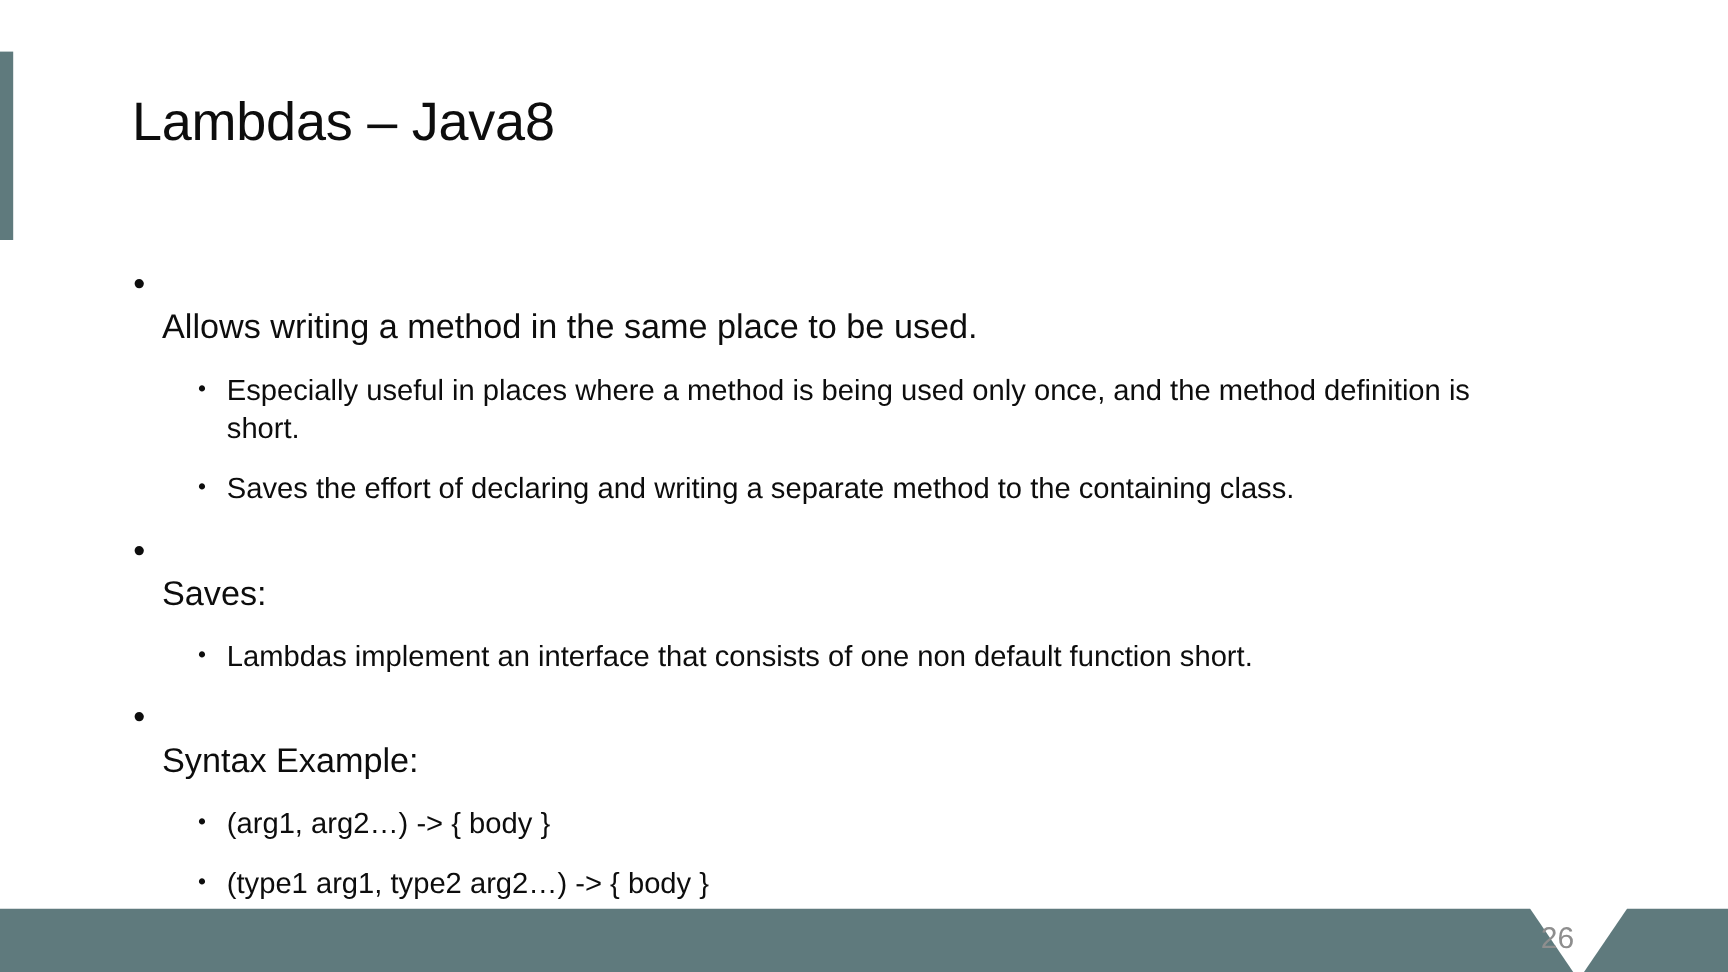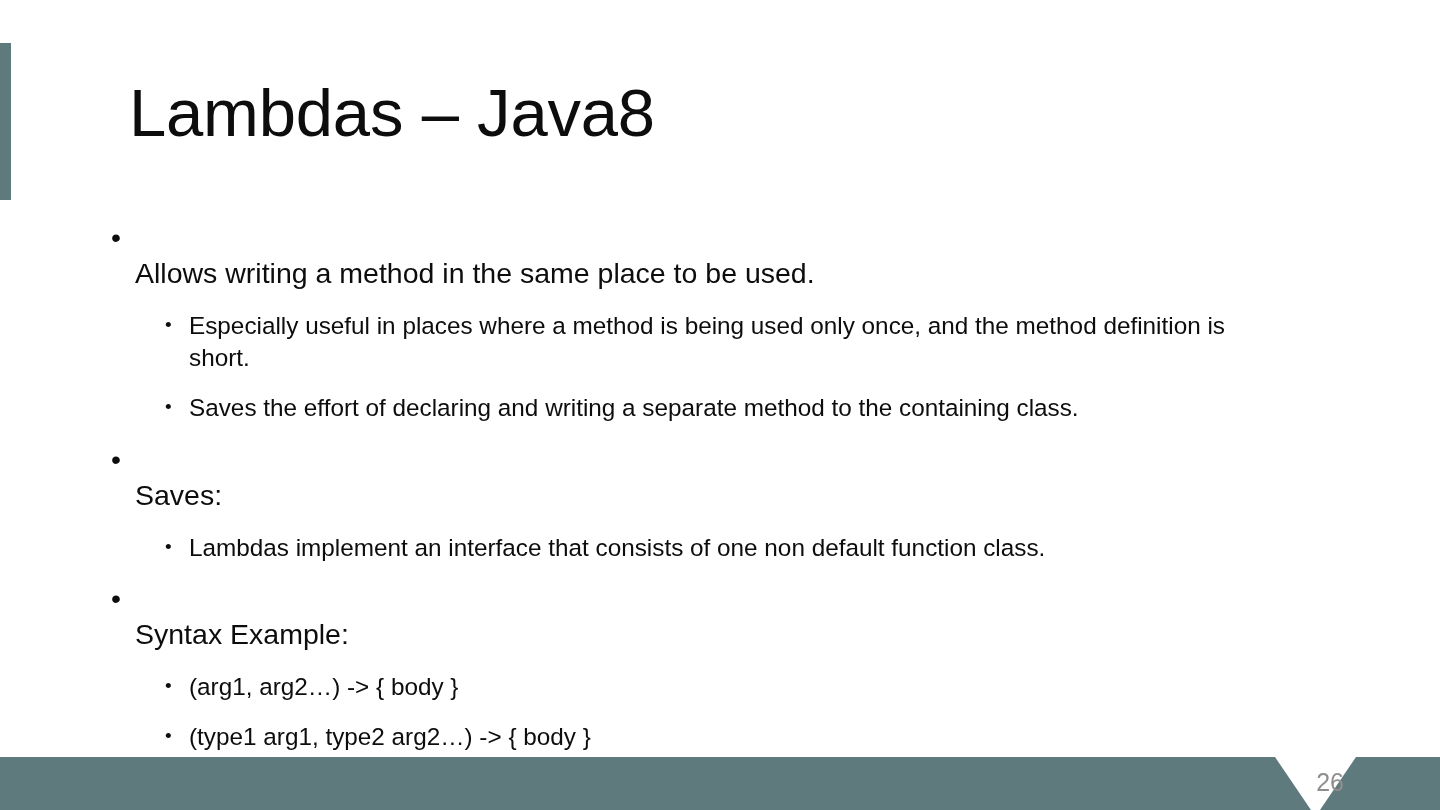--- a/index.html
+++ b/index.html
@@ -29,27 +29,26 @@
     height: 157px;
     background: #5f7a7d;
   }
 
   
   #slide-title {
     position: absolute;
     left: 110px;
     top: 78px;
     width: 1240px;
-    font-size: 67px;
+    font-size: 45px;
     line-height: 1.05;
     color: #0d0d0d;
     font-weight: 400;
     letter-spacing: -0.2px;
     white-space: nowrap;
-    margin-left: 19px;
   }
 
   
   #body-content {
     position: absolute;
     left: 104px;
     top: 219px;
     width: 1250px;
   }
 
@@ -117,21 +116,21 @@
     display: block;
     width: 1440px;
     height: 53px;
   }
 
   #page-number {
     position: absolute;
     left: 1284px;
     top: 770px;
     width: 60px;
-    text-align: right;
+    text-align: left;
     font-size: 25px;
     color: #8e8e8e;
     line-height: 1;
   }
 </style>
 </head>
 <body>
 
 <div id="slide">
 
@@ -164,21 +163,21 @@
 
     <div class="bullet-row level-1">
       <span class="bullet-marker">•</span>
       <span class="bullet-text">Saves:</span>
     </div>
 
     <div class="spacer-sm"></div>
 
     <div class="bullet-row level-2">
       <span class="bullet-marker">•</span>
-      <span class="bullet-text"><span>Lambdas implement an interface that consists of </span><span class="bold-word">one</span><span> non default function class.</span></span>
+      <span class="bullet-text"><span>Lambdas implement an interface that consists of </span><span class="bold-word">one</span><span> non default function short.</span></span>
     </div>
 
     <div class="spacer-md"></div>
 
     <div class="bullet-row level-1">
       <span class="bullet-marker">•</span>
       <span class="bullet-text">Syntax Example:</span>
     </div>
 
     <div class="spacer-sm"></div>

